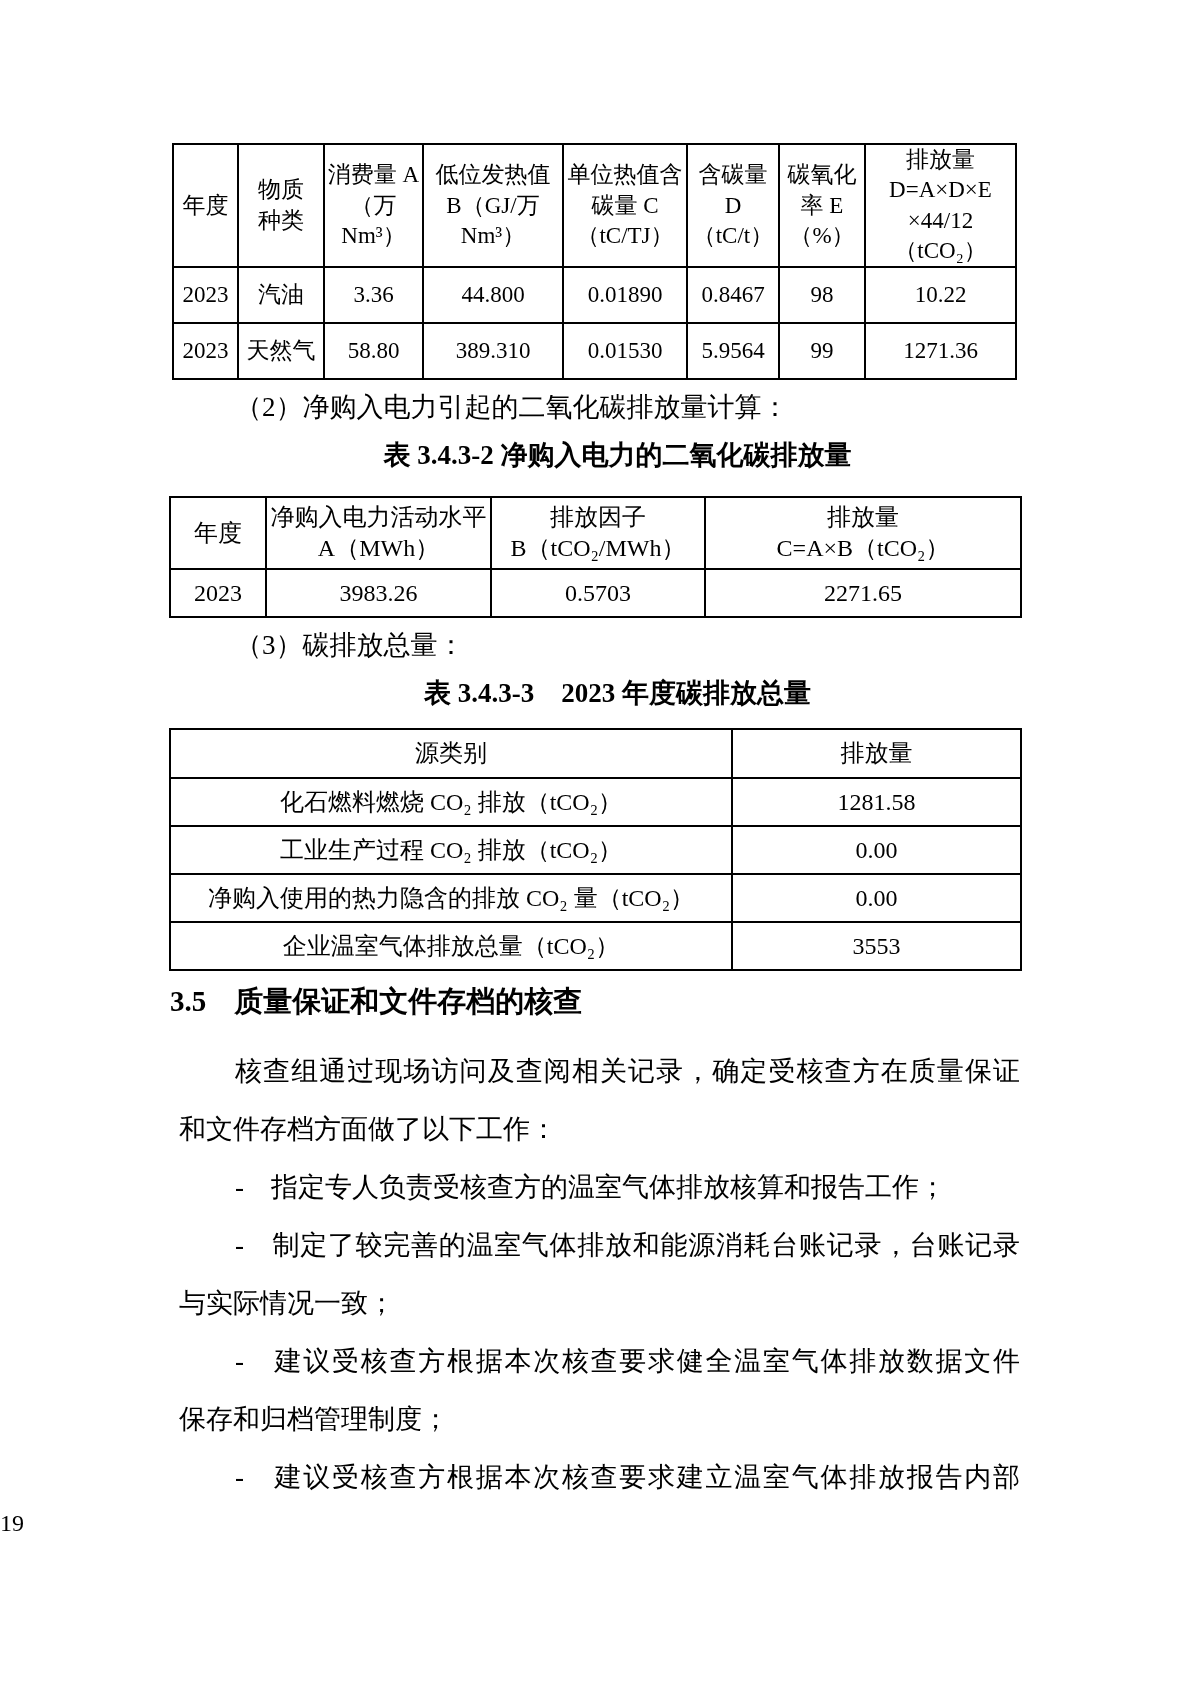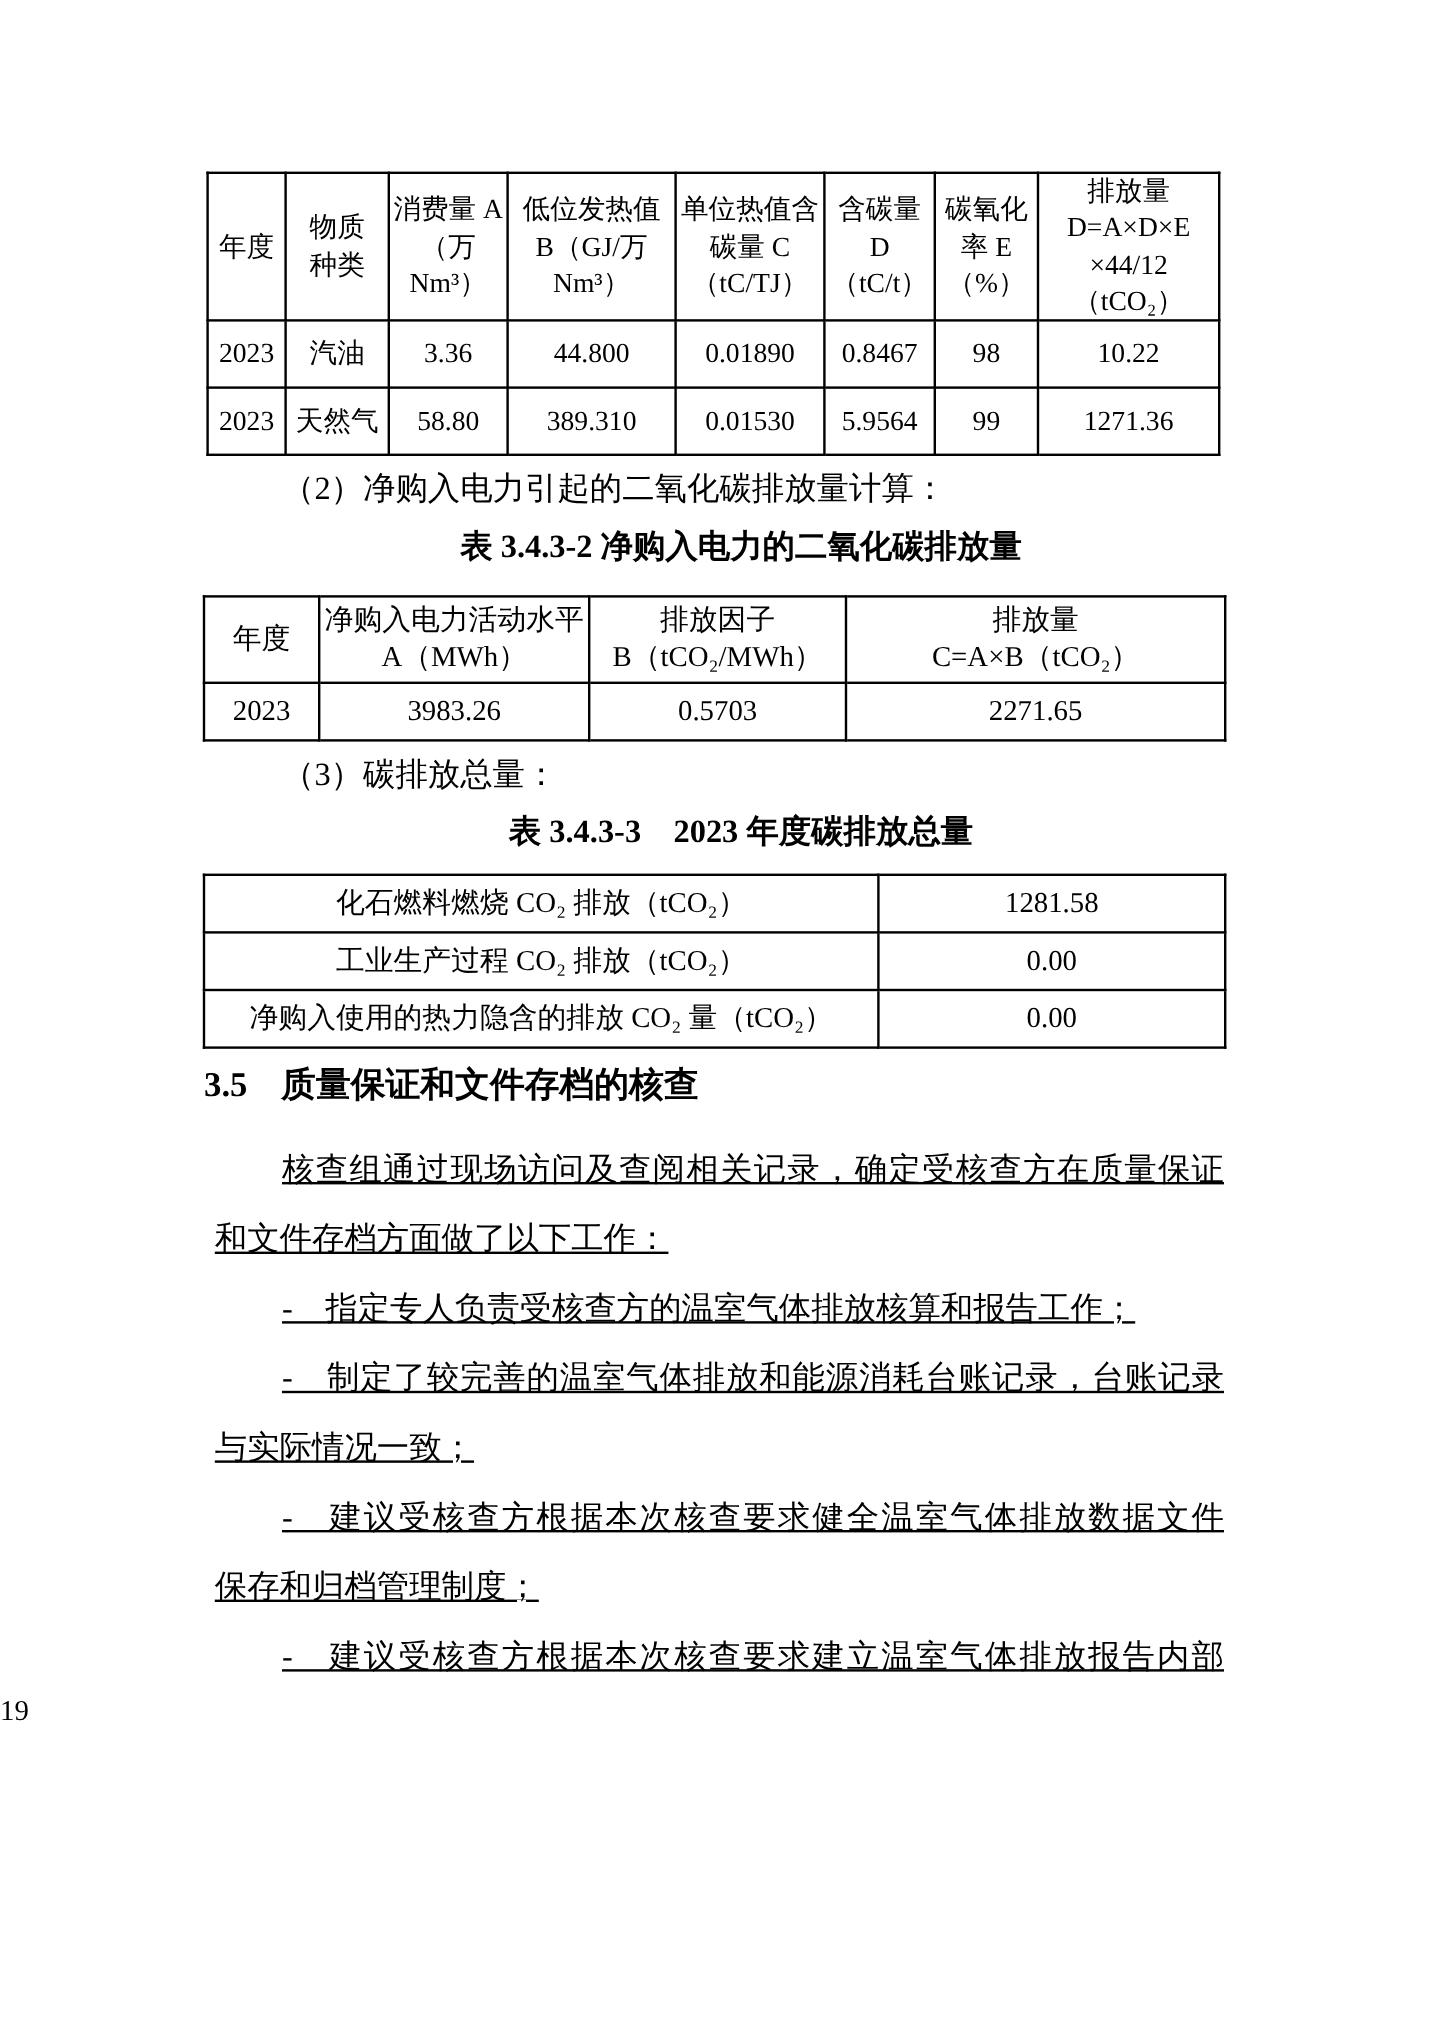--- a/index.html
+++ b/index.html
@@ -40,21 +40,21 @@
     margin-top:13px; text-align:center;
     font-weight:bold; font-size:27px;
     height:36px; line-height:36px;padding-left:44px;
   }
   .section-heading {
     margin:13px 0 0 170px;
     font-size:29px; font-weight:bold;
     height:34px; line-height:34px;
   }
   .section-num { margin-right:28px; }
-  .body-block { margin:24px 0 0 179px; width:841px; font-size:27px;text-decoration:underline; }
+  .body-block { margin:24px 0 0 179px; width:841px; font-size:27px; }
   .line { height:58px; line-height:58px; text-align:left; }
   .line.indent { text-indent:56px; }
   .line.fill { text-align:justify; text-align-last:justify; }
   .page-num {
     margin-top:2px; text-align:left;
     font-size:24px; height:30px; line-height:30px;
   }
 </style>
 </head>
 <body>
@@ -152,31 +152,39 @@
   <div class="item-label">（3）碳排放总量：</div>
 
   <div class="tbl-title">表 3.4.3-3　2023 年度碳排放总量</div>
 
   <table class="tbl3">
     <colgroup>
       <col style="width:562px">
         <col style="width:289px">
     </colgroup>
     <tbody>
+      <tr class="hdr">
+        <td>源类别</td>
+        <td>排放量</td>
+      </tr>
       <tr class="data">
         <td>化石燃料燃烧 CO₂ 排放（tCO₂）</td>
         <td>1281.58</td>
       </tr>
       <tr class="data">
         <td>工业生产过程 CO₂ 排放（tCO₂）</td>
         <td>0.00</td>
       </tr>
       <tr class="data">
         <td>净购入使用的热力隐含的排放 CO₂ 量（tCO₂）</td>
         <td>0.00</td>
+      </tr>
+      <tr class="data">
+        <td>企业温室气体排放总量（tCO₂）</td>
+        <td>3553</td>
       </tr>
     </tbody>
   </table>
 
   <div class="section-heading">
     <span class="section-num">3.5</span><span>质量保证和文件存档的核查</span>
   </div>
 
   <div class="body-block">
     <div class="line indent fill">核查组通过现场访问及查阅相关记录，确定受核查方在质量保证</div>

